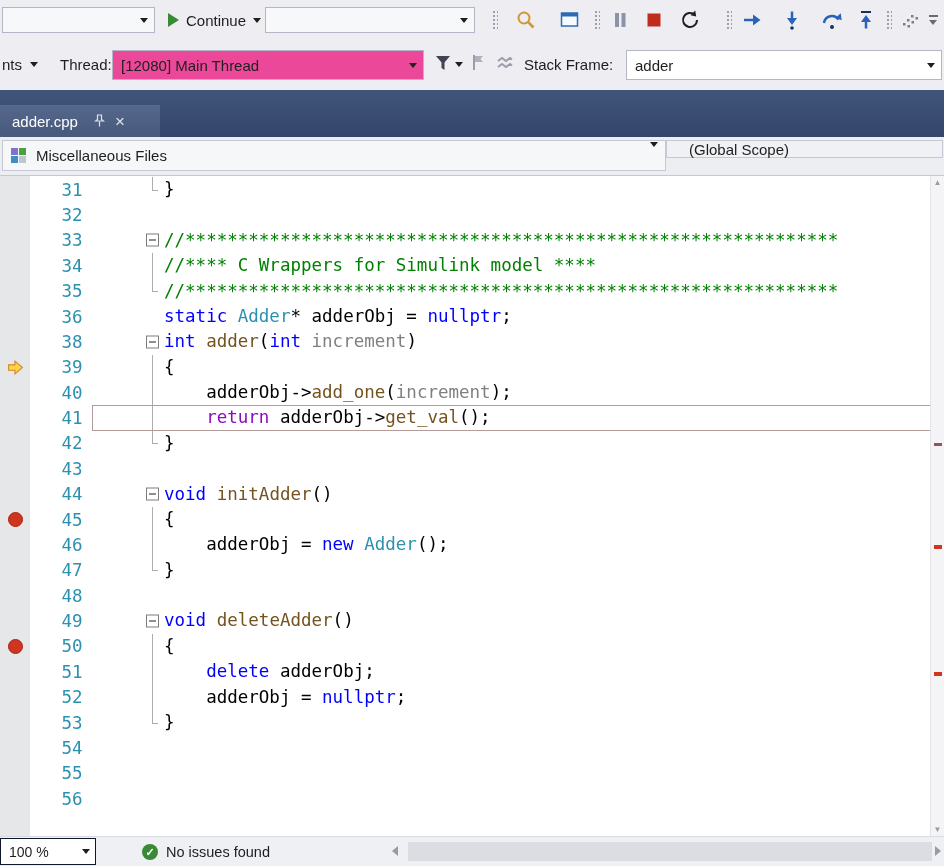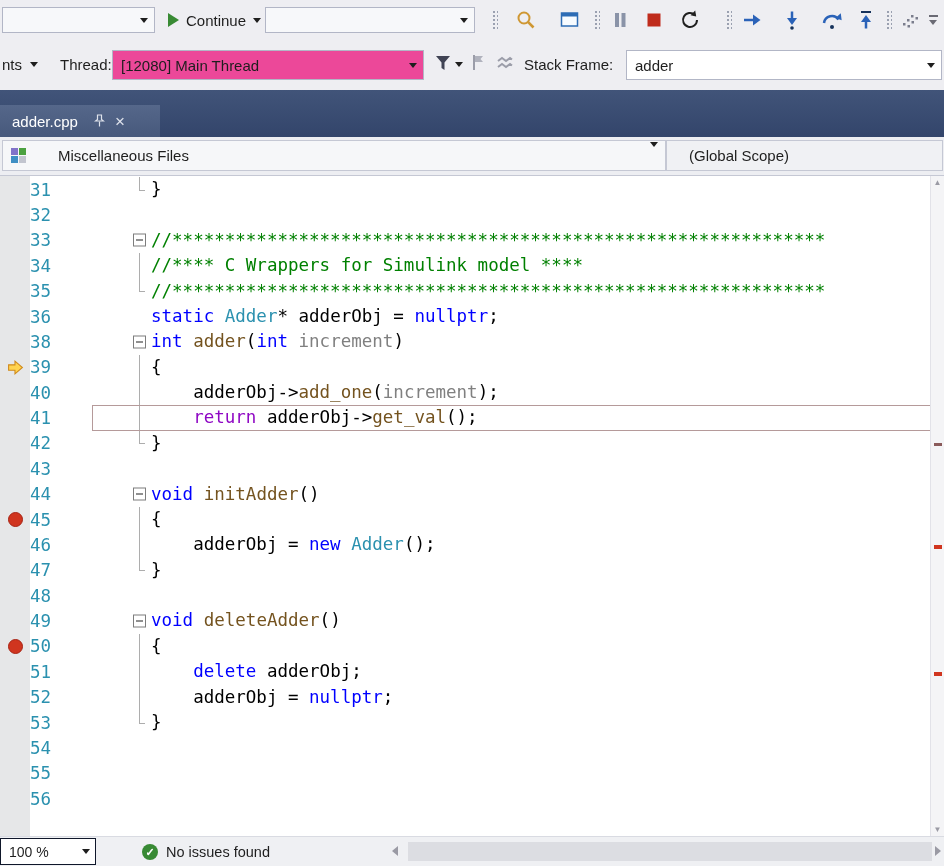--- a/index.html
+++ b/index.html
@@ -29,36 +29,36 @@
   #tabstrip{left:0;top:90px;width:944px;height:47px;background:linear-gradient(#415479,#33456b);}
   #tab-active{position:absolute;left:0;top:15px;height:32px;width:160px;
     background:linear-gradient(#55678a,#47597c);display:flex;align-items:center;
     padding:0 8px;box-sizing:border-box;color:#fff;font-size:15px;}
   #tab-active .title{margin-left:4px;}
   #tab-active .pin{margin-left:16px;display:flex;align-items:center;}
   #tab-active .cls{margin-left:10px;color:#dfe3ec;font-size:17px;line-height:1;}
   
   #navbar{left:0;top:137px;width:944px;height:39px;background:#edeef2;border-bottom:1px solid #c5c8d4;box-sizing:border-box;}
   #nav-left{position:absolute;left:2px;top:3px;width:664px;height:31px;background:#f6f7f9;
-    border:1px solid #c5c8d4;display:flex;align-items:center;box-sizing:border-box;font-size:15px;gap:22px;}
+    border:1px solid #c5c8d4;display:flex;align-items:center;box-sizing:border-box;font-size:15px;}
   #nav-left .ic{margin-left:7px;display:flex;}
   #nav-left .txt{margin-left:9px;}
   #nav-left .car{margin-left:auto;margin-right:7px;}
-  #nav-right{position:absolute;left:666px;top:3px;width:277px;height:31px;background:#f0f1f4;
+  #nav-right{position:absolute;left:666px;top:3px;width:277px;height:18px;background:#f0f1f4;
     border:1px solid #c5c8d4;display:flex;align-items:center;box-sizing:border-box;font-size:15px;}
   #nav-right .txt{margin-left:22px;}
   
   #editor{left:0;top:176px;width:944px;height:660px;background:#ffffff;}
   #gutter-strip{position:absolute;left:0;top:0;width:30px;height:100%;background:#e6e7e8;}
   #code-lines{position:absolute;left:0;top:0;right:0;bottom:0;padding-top:1px;}
   .line{display:flex;height:25.38px;align-items:center;position:relative;}
   .l-margin{width:30px;flex:none;align-self:stretch;display:flex;align-items:center;justify-content:center;}
   .bp{width:15px;height:15px;border-radius:50%;background:#d0351f;border:1px solid #a82313;box-sizing:border-box;}
-  .l-num{width:58px;flex:none;text-align:left;padding-right:6px;box-sizing:content-box;
-    color:#2b91af;font-family:"DejaVu Sans Mono",monospace;font-size:17.5px;}
+  .l-num{width:58px;flex:none;text-align:center;padding-right:6px;box-sizing:content-box;
+    color:#2b91af;font-family:"DejaVu Sans Mono",monospace;font-size:17.5px;padding-left:13px;}
   .l-fold{width:54px;flex:none;align-self:stretch;position:relative;}
   .fbox{position:absolute;left:39px;top:50%;transform:translateY(-50%);width:13px;height:13px;
     background:#fff;border:1px solid #7d7d7d;box-sizing:border-box;}
   .fbox::after{content:"";position:absolute;left:2px;right:2px;top:5px;height:1px;background:#222;}
   .fline-mid::before{content:"";position:absolute;left:45px;top:0;bottom:0;width:1px;background:#adadad;}
   .fline-end::before{content:"";position:absolute;left:45px;top:0;height:50%;width:1px;background:#adadad;}
   .fline-end::after{content:"";position:absolute;left:45px;top:50%;width:6px;height:1px;background:#adadad;}
   .l-code{font-family:"DejaVu Sans Mono",monospace;font-size:17.5px;line-height:25.38px;
     white-space:pre;color:#000;padding-left:3px;}
   .caret-line::after{content:"";position:absolute;left:92px;right:0;top:0;bottom:0;

